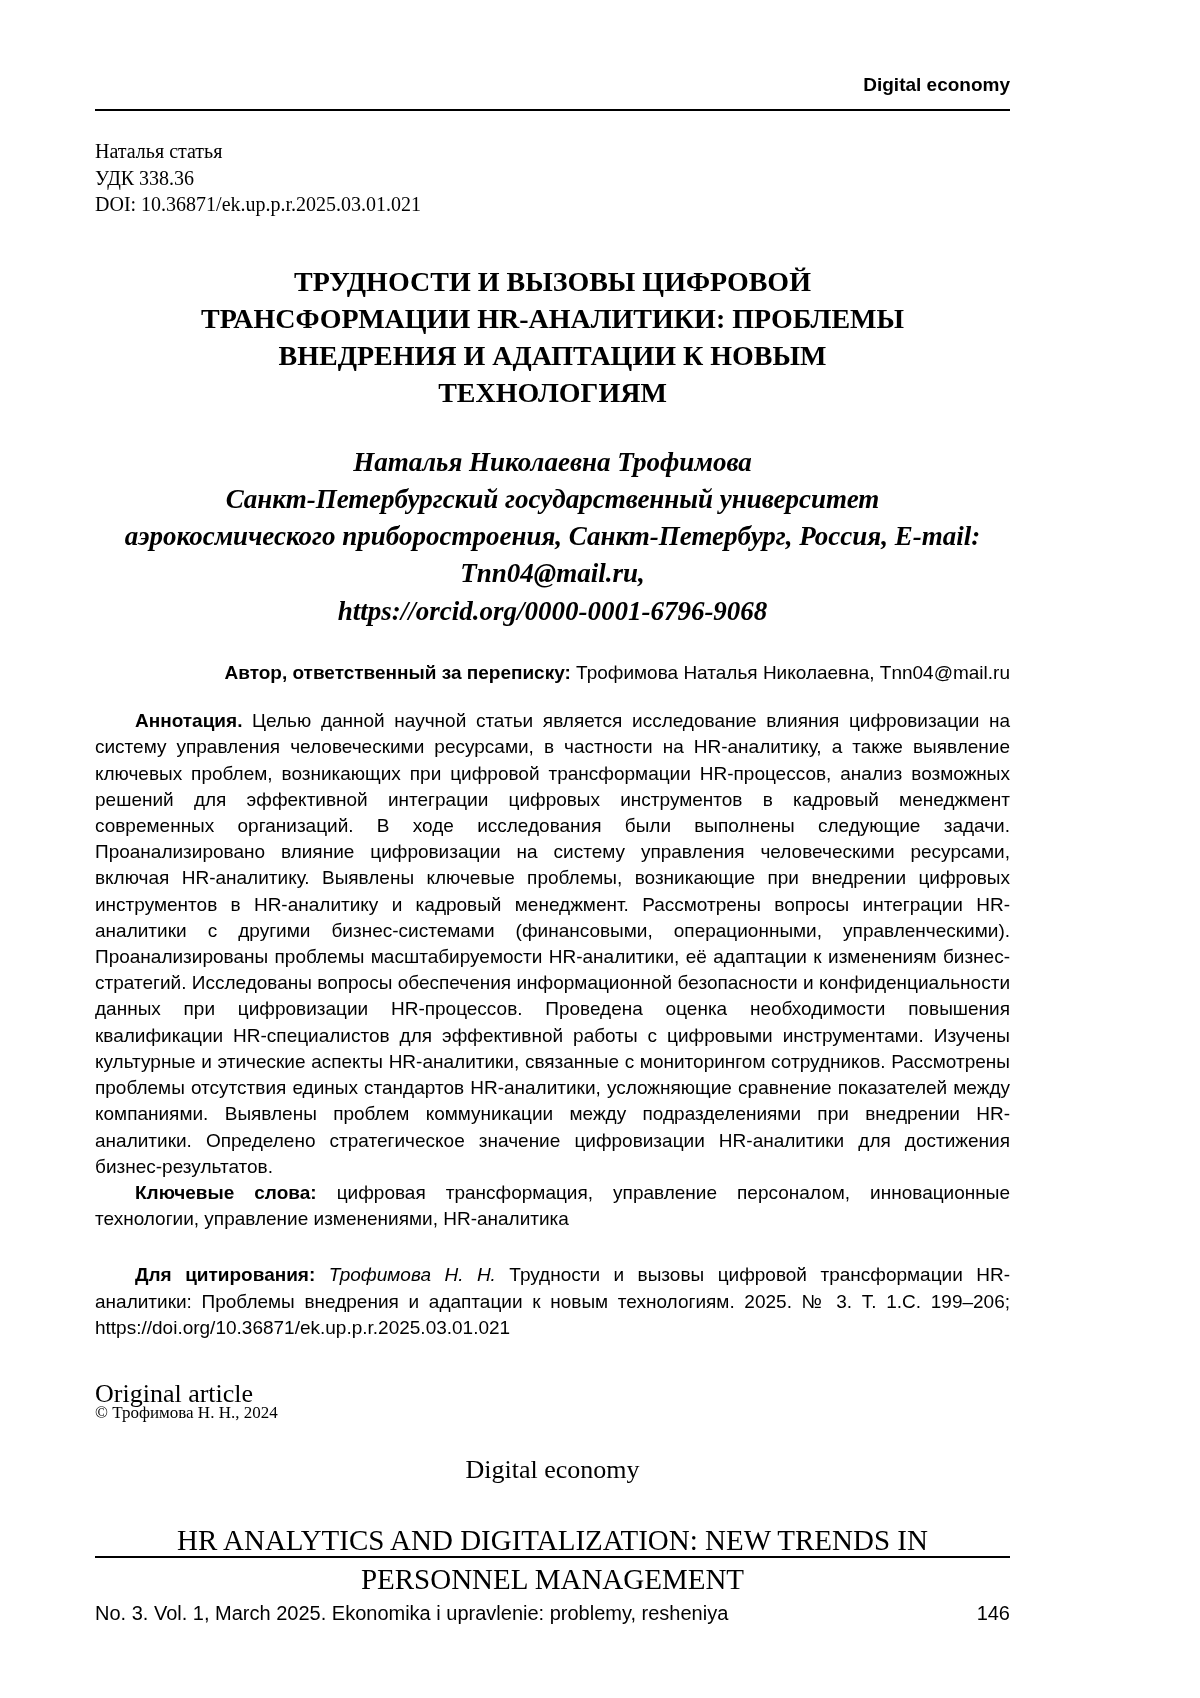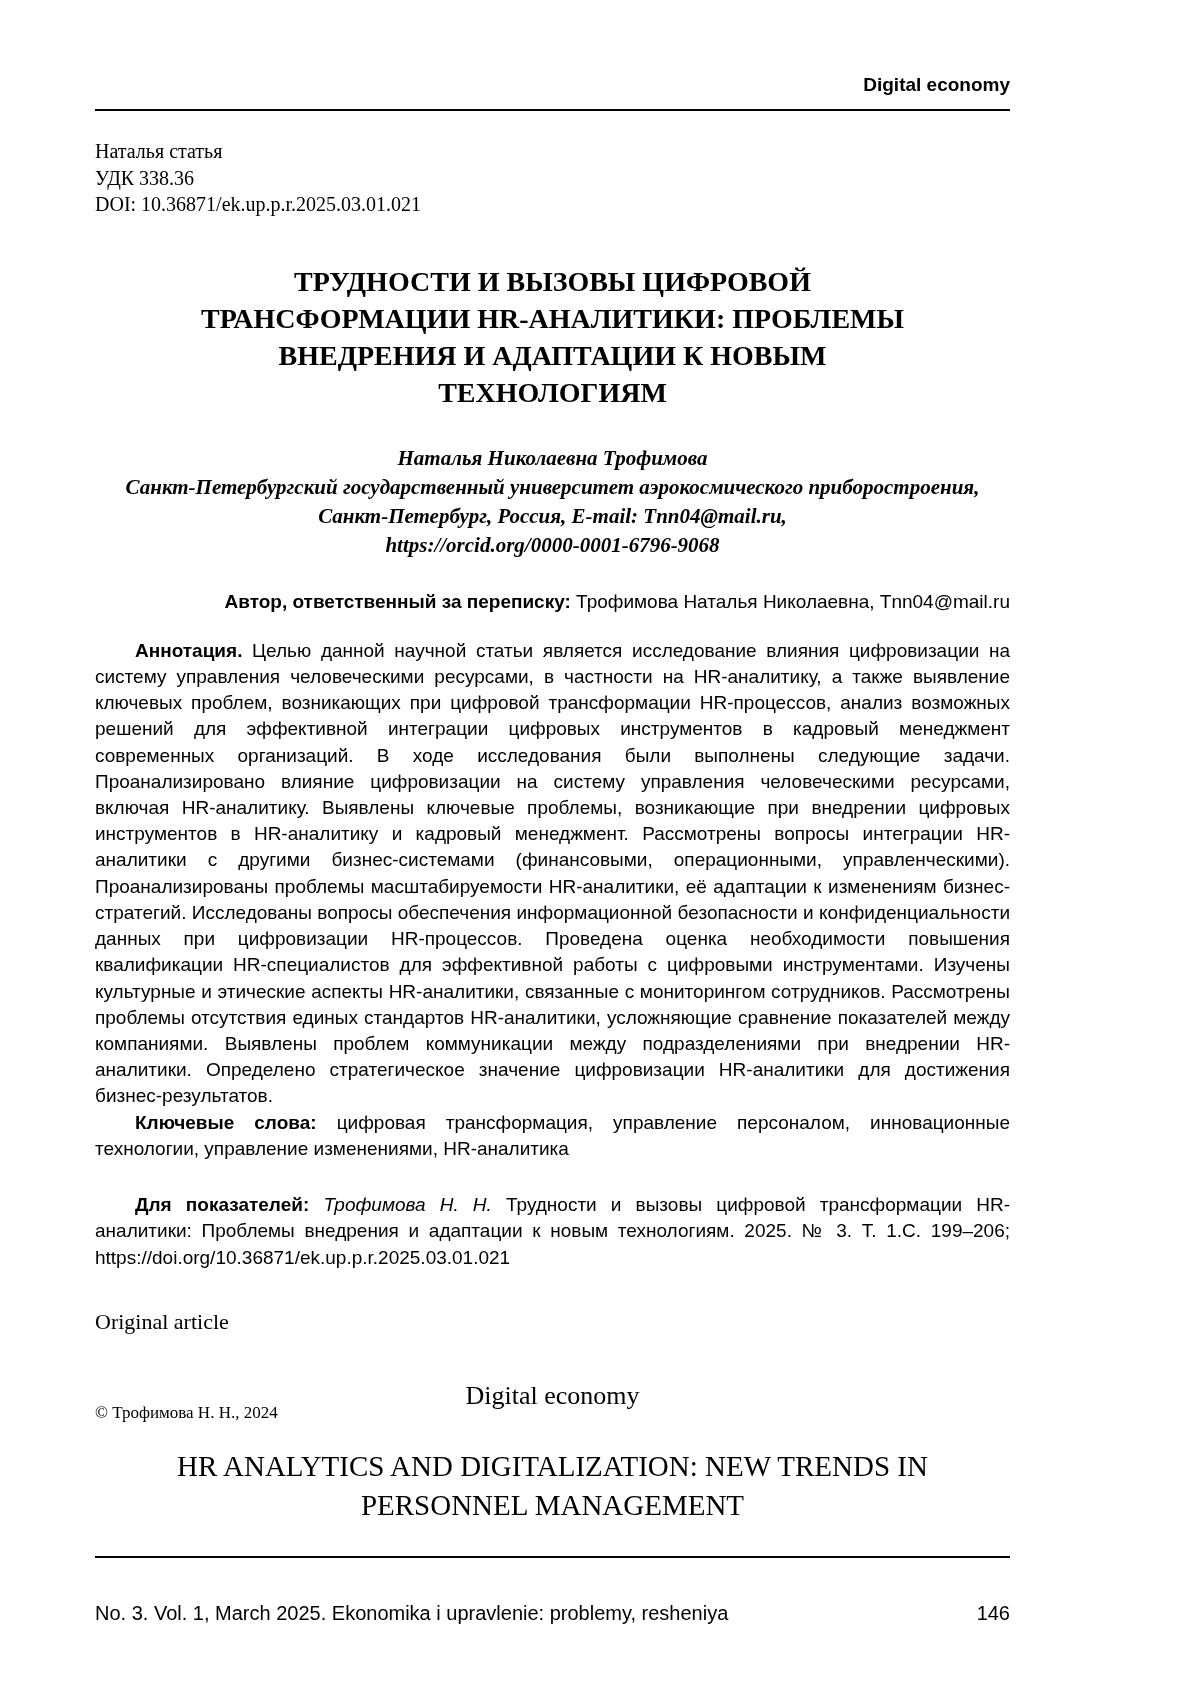--- a/index.html
+++ b/index.html
@@ -38,36 +38,36 @@
     font-weight: 700;
     font-size: 28px;
     line-height: 1.32;
   }
   .author-block {
     margin: 32px auto 0;
     max-width: 860px;
     text-align: center;
     font-weight: 700;
     font-style: italic;
-    font-size: 21px;
+    font-size: 27px;
     line-height: 1.38;
   }
   .para {
     font-family: "Liberation Sans", sans-serif;
     font-size: 19px;
     line-height: 1.38;
     text-align: justify;
   }
   .correspondence { margin-top: 30px; text-indent: 40px; text-align: right; }
   .abstract { margin-top: 22px; text-indent: 40px; }
   .keywords { text-indent: 40px; }
   .citation { margin-top: 30px; text-indent: 40px; }
   .original-article {
     margin-top: 38px;
-    font-size: 22px;
+    font-size: 26px;
   }
   .section-en {
     margin-top: 46px;
     text-align: center;
     font-size: 26px;
   }
   .title-en {
     margin: 36px auto 0;
     max-width: 840px;
     text-align: center;
@@ -116,21 +116,21 @@
     <div>Санкт-Петербургский государственный университет аэрокосмического приборостроения, Санкт-Петербург, Россия, E-mail: Tnn04@mail.ru,</div>
     <div>https://orcid.org/0000-0001-6796-9068</div>
   </section>
 
   <p class="para correspondence"><b>Автор, ответственный за переписку:</b><span> Трофимова Наталья Николаевна, Tnn04@mail.ru</span></p>
 
   <p class="para abstract"><b>Аннотация.</b><span> Целью данной научной статьи является исследование влияния цифровизации на систему управления человеческими ресурсами, в частности на HR-аналитику, а также выявление ключевых проблем, возникающих при цифровой трансформации HR-процессов, анализ возможных решений для эффективной интеграции цифровых инструментов в кадровый менеджмент современных организаций. В ходе исследования были выполнены следующие задачи. Проанализировано влияние цифровизации на систему управления человеческими ресурсами, включая HR-аналитику. Выявлены ключевые проблемы, возникающие при внедрении цифровых инструментов в HR-аналитику и кадровый менеджмент. Рассмотрены вопросы интеграции HR-аналитики с другими бизнес-системами (финансовыми, операционными, управленческими). Проанализированы проблемы масштабируемости HR-аналитики, её адаптации к изменениям бизнес-стратегий. Исследованы вопросы обеспечения информационной безопасности и конфиденциальности данных при цифровизации HR-процессов. Проведена оценка необходимости повышения квалификации HR-специалистов для эффективной работы с цифровыми инструментами. Изучены культурные и этические аспекты HR-аналитики, связанные с мониторингом сотрудников. Рассмотрены проблемы отсутствия единых стандартов HR-аналитики, усложняющие сравнение показателей между компаниями. Выявлены проблем коммуникации между подразделениями при внедрении HR-аналитики. Определено стратегическое значение цифровизации HR-аналитики для достижения бизнес-результатов.</span></p>
 
   <p class="para keywords"><b>Ключевые слова:</b><span> цифровая трансформация, управление персоналом, инновационные технологии, управление изменениями, HR-аналитика</span></p>
 
-  <p class="para citation"><b>Для показателей:</b><i> Трофимова Н. Н.</i><span> Трудности и вызовы цифровой трансформации HR-аналитики: Проблемы внедрения и адаптации к новым технологиям. 2025. № 3. Т. 1.С. 199–206; https://doi.org/10.36871/ek.up.p.r.2025.03.01.021</span></p>
+  <p class="para citation"><b>Для цитирования:</b><i> Трофимова Н. Н.</i><span> Трудности и вызовы цифровой трансформации HR-аналитики: Проблемы внедрения и адаптации к новым технологиям. 2025. № 3. Т. 1.С. 199–206; https://doi.org/10.36871/ek.up.p.r.2025.03.01.021</span></p>
 
   <div class="original-article">Original article</div>
 
   <div class="section-en">Digital economy</div>
 
   <h2 class="title-en">HR ANALYTICS AND DIGITALIZATION: NEW TRENDS IN PERSONNEL MANAGEMENT</h2>
 
 </div>
 
 <div class="copyright">© Трофимова Н. Н., 2024</div>

